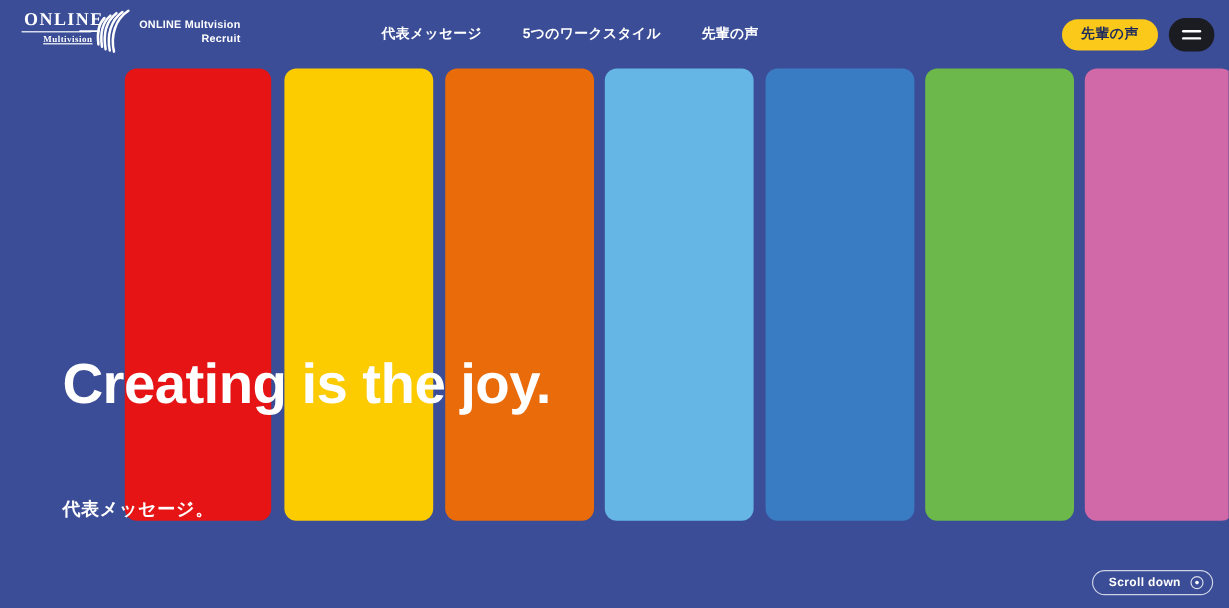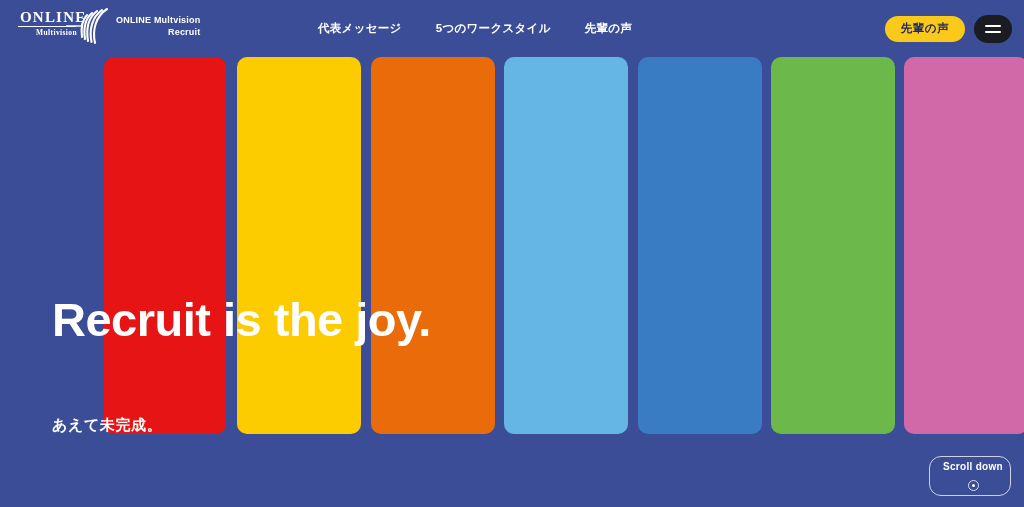--- a/index.html
+++ b/index.html
@@ -68,20 +68,21 @@
     background:#ffffff;
   }
   .logo-sub {
     position:absolute;
     left:22px; top:21px;
     color:#ffffff;
     font-size:7.5px;
     font-weight:bold;
     letter-spacing:.4px;
     font-family:"Liberation Serif", serif;
+    text-decoration:underline;
   }
   .logo-fan { position:absolute; left:52px; top:0px; }
   .logo-text {
     margin-left:10px;
     color:#ffffff;
     font-size:9px;
     font-weight:bold;
     line-height:1.35;
     letter-spacing:.2px;
     white-space:pre-line;
@@ -179,28 +180,27 @@
     letter-spacing:.6px;
     white-space:nowrap;
   }
 
   
   #scroll-down {
     position:absolute;
     right:13px; bottom:11px;
     z-index:8;
     display:flex;
-    align-items:center;
+    align-items:flex-end;
     gap:8px;
     padding:4px 7px 4px 13px;
     border:1px solid rgba(255,255,255,.75);
     border-radius:12px;
     cursor:pointer;
     background:transparent;
-    flex-direction:column;
   }
   #scroll-down .sd-label {
     color:#ffffff;
     font-size:10px;
     font-weight:bold;
     letter-spacing:.3px;
     white-space:nowrap;
   }
   .sd-dot {
     width:11px; height:11px;
@@ -263,25 +263,25 @@
     <div id="actions">
       <button class="pill pill-yellow">先輩の声</button>
       <button class="menu-btn">
         <span></span>
         <span></span>
       </button>
     </div>
   </div>
 
   <div id="hero">
-    <div class="hero-line">Recruit is the joy.</div>
+    <div class="hero-line">Creating is the joy.</div>
   </div>
 
   <div id="sub">
-    <div class="sub-line">あえて未完成。</div>
+    <div class="sub-line">代表メッセージ。</div>
   </div>
 
   <div id="scroll-down">
     <span class="sd-label">Scroll down</span>
     <span class="sd-dot">
         <i></i>
       </span>
   </div>
 
 </div>

